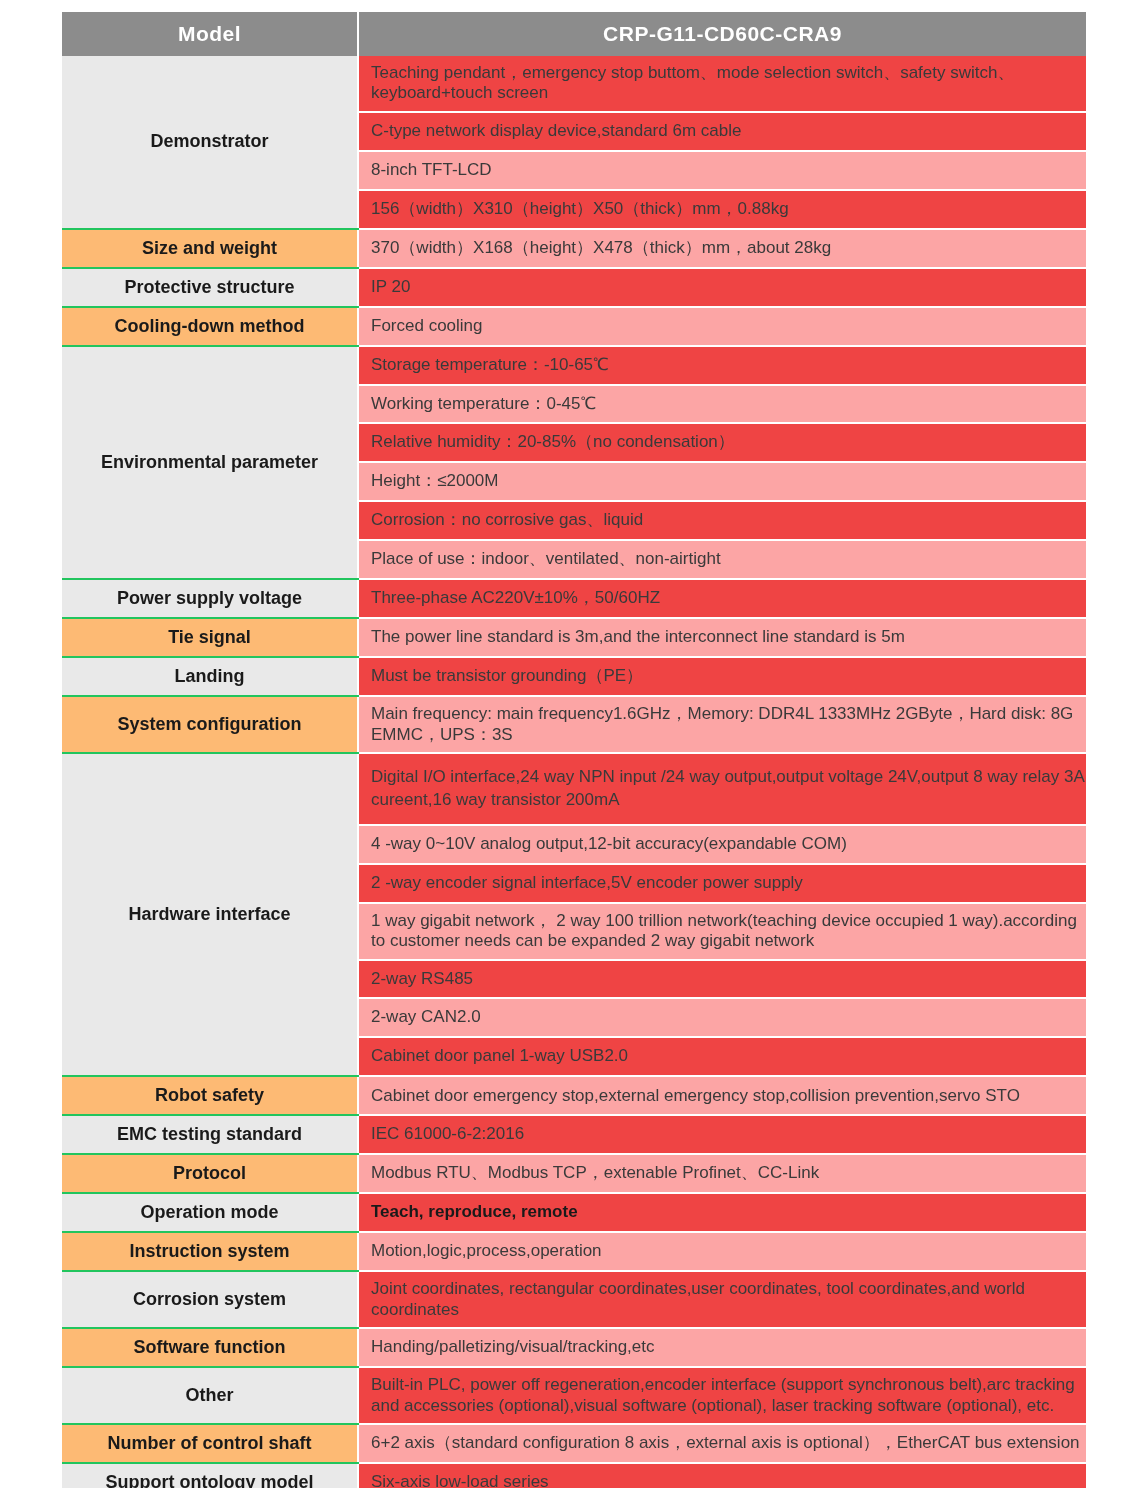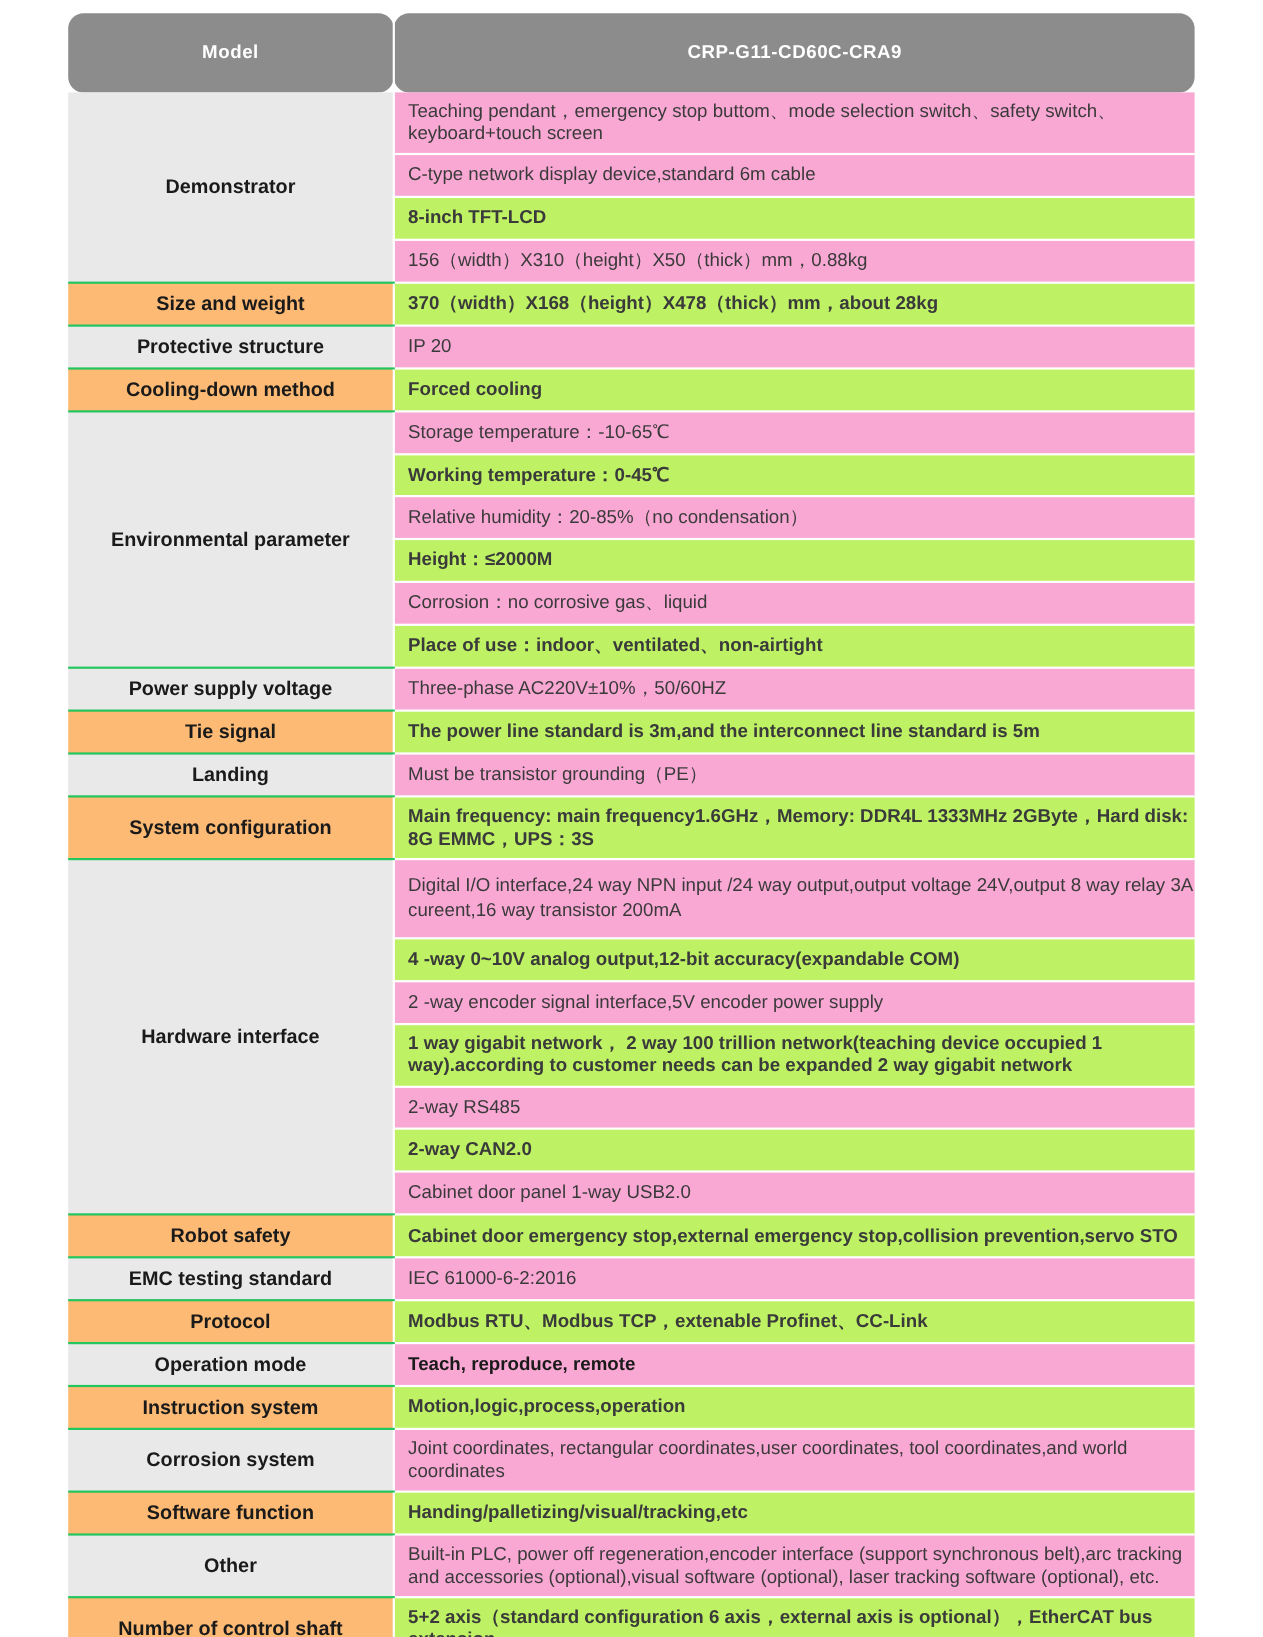--- a/index.html
+++ b/index.html
@@ -18,27 +18,26 @@
     border-collapse: collapse;
     table-layout: fixed;
   }
   .spec-table col.label-col { width: 296px; }
   .spec-table col.value-col { width: 728px; }
 
   
   .hdr-cell {
     background: #8c8c8c;
     color: #ffffff;
-    font-size: 17px;
+    font-size: 21px;
     font-weight: bold;
     text-align: center;
-    padding: 26px 4px;
+    padding: 10px 4px;
     letter-spacing: 0.5px;
     border-right: 2px solid #ffffff;
-    border-radius: 14px;
   }
   .hdr-cell.last { border-right: none; }
 
   
   .label-cell {
     background: #e9e9e9;
     font-size: 18px;
     font-weight: bold;
     color: #1a1a1a;
     text-align: center;
@@ -52,22 +51,22 @@
   
   .value-cell {
     font-size: 17px;
     color: #3a3a3a;
     text-align: left;
     vertical-align: middle;
     padding: 7px 0 7px 12px;
     line-height: 1.35;
     border-bottom: 2px solid #ffffff;
   }
-  .value-cell.grey { background: #f9a8d4; }
-  .value-cell.white { background: #bef264; font-weight: bold; }
+  .value-cell.grey { background: #ef4444; }
+  .value-cell.white { background: #fca5a5; }
   .value-cell.tight { line-height: 1.2; }
   .value-cell.bold { font-weight: bold; color: #1a1a1a; }
   .value-cell.pad-lg { padding-top: 12px; padding-bottom: 12px; }
 </style>
 </head>
 <body>
 
 <table class="spec-table">
   <colgroup>
     <col class="label-col">
@@ -207,21 +206,21 @@
       <td class="value-cell white">Handing/palletizing/visual/tracking,etc</td>
     </tr>
 
     <tr>
       <td class="label-cell">Other</td>
       <td class="value-cell grey tight">Built-in PLC, power off regeneration,encoder interface (support synchronous belt),arc tracking and accessories (optional),visual software (optional), laser tracking software (optional), etc.</td>
     </tr>
 
     <tr>
       <td class="label-cell alt">Number of control shaft</td>
-      <td class="value-cell white tight">5+2 axis（standard configuration 6 axis，external axis is optional），EtherCAT bus extension</td>
+      <td class="value-cell white tight">6+2 axis（standard configuration 8 axis，external axis is optional），EtherCAT bus extension</td>
     </tr>
 
     <tr>
       <td class="label-cell">Support ontology model</td>
       <td class="value-cell grey">Six-axis low-load series</td>
     </tr>
   </tbody>
 </table>
 
 </body></html>

